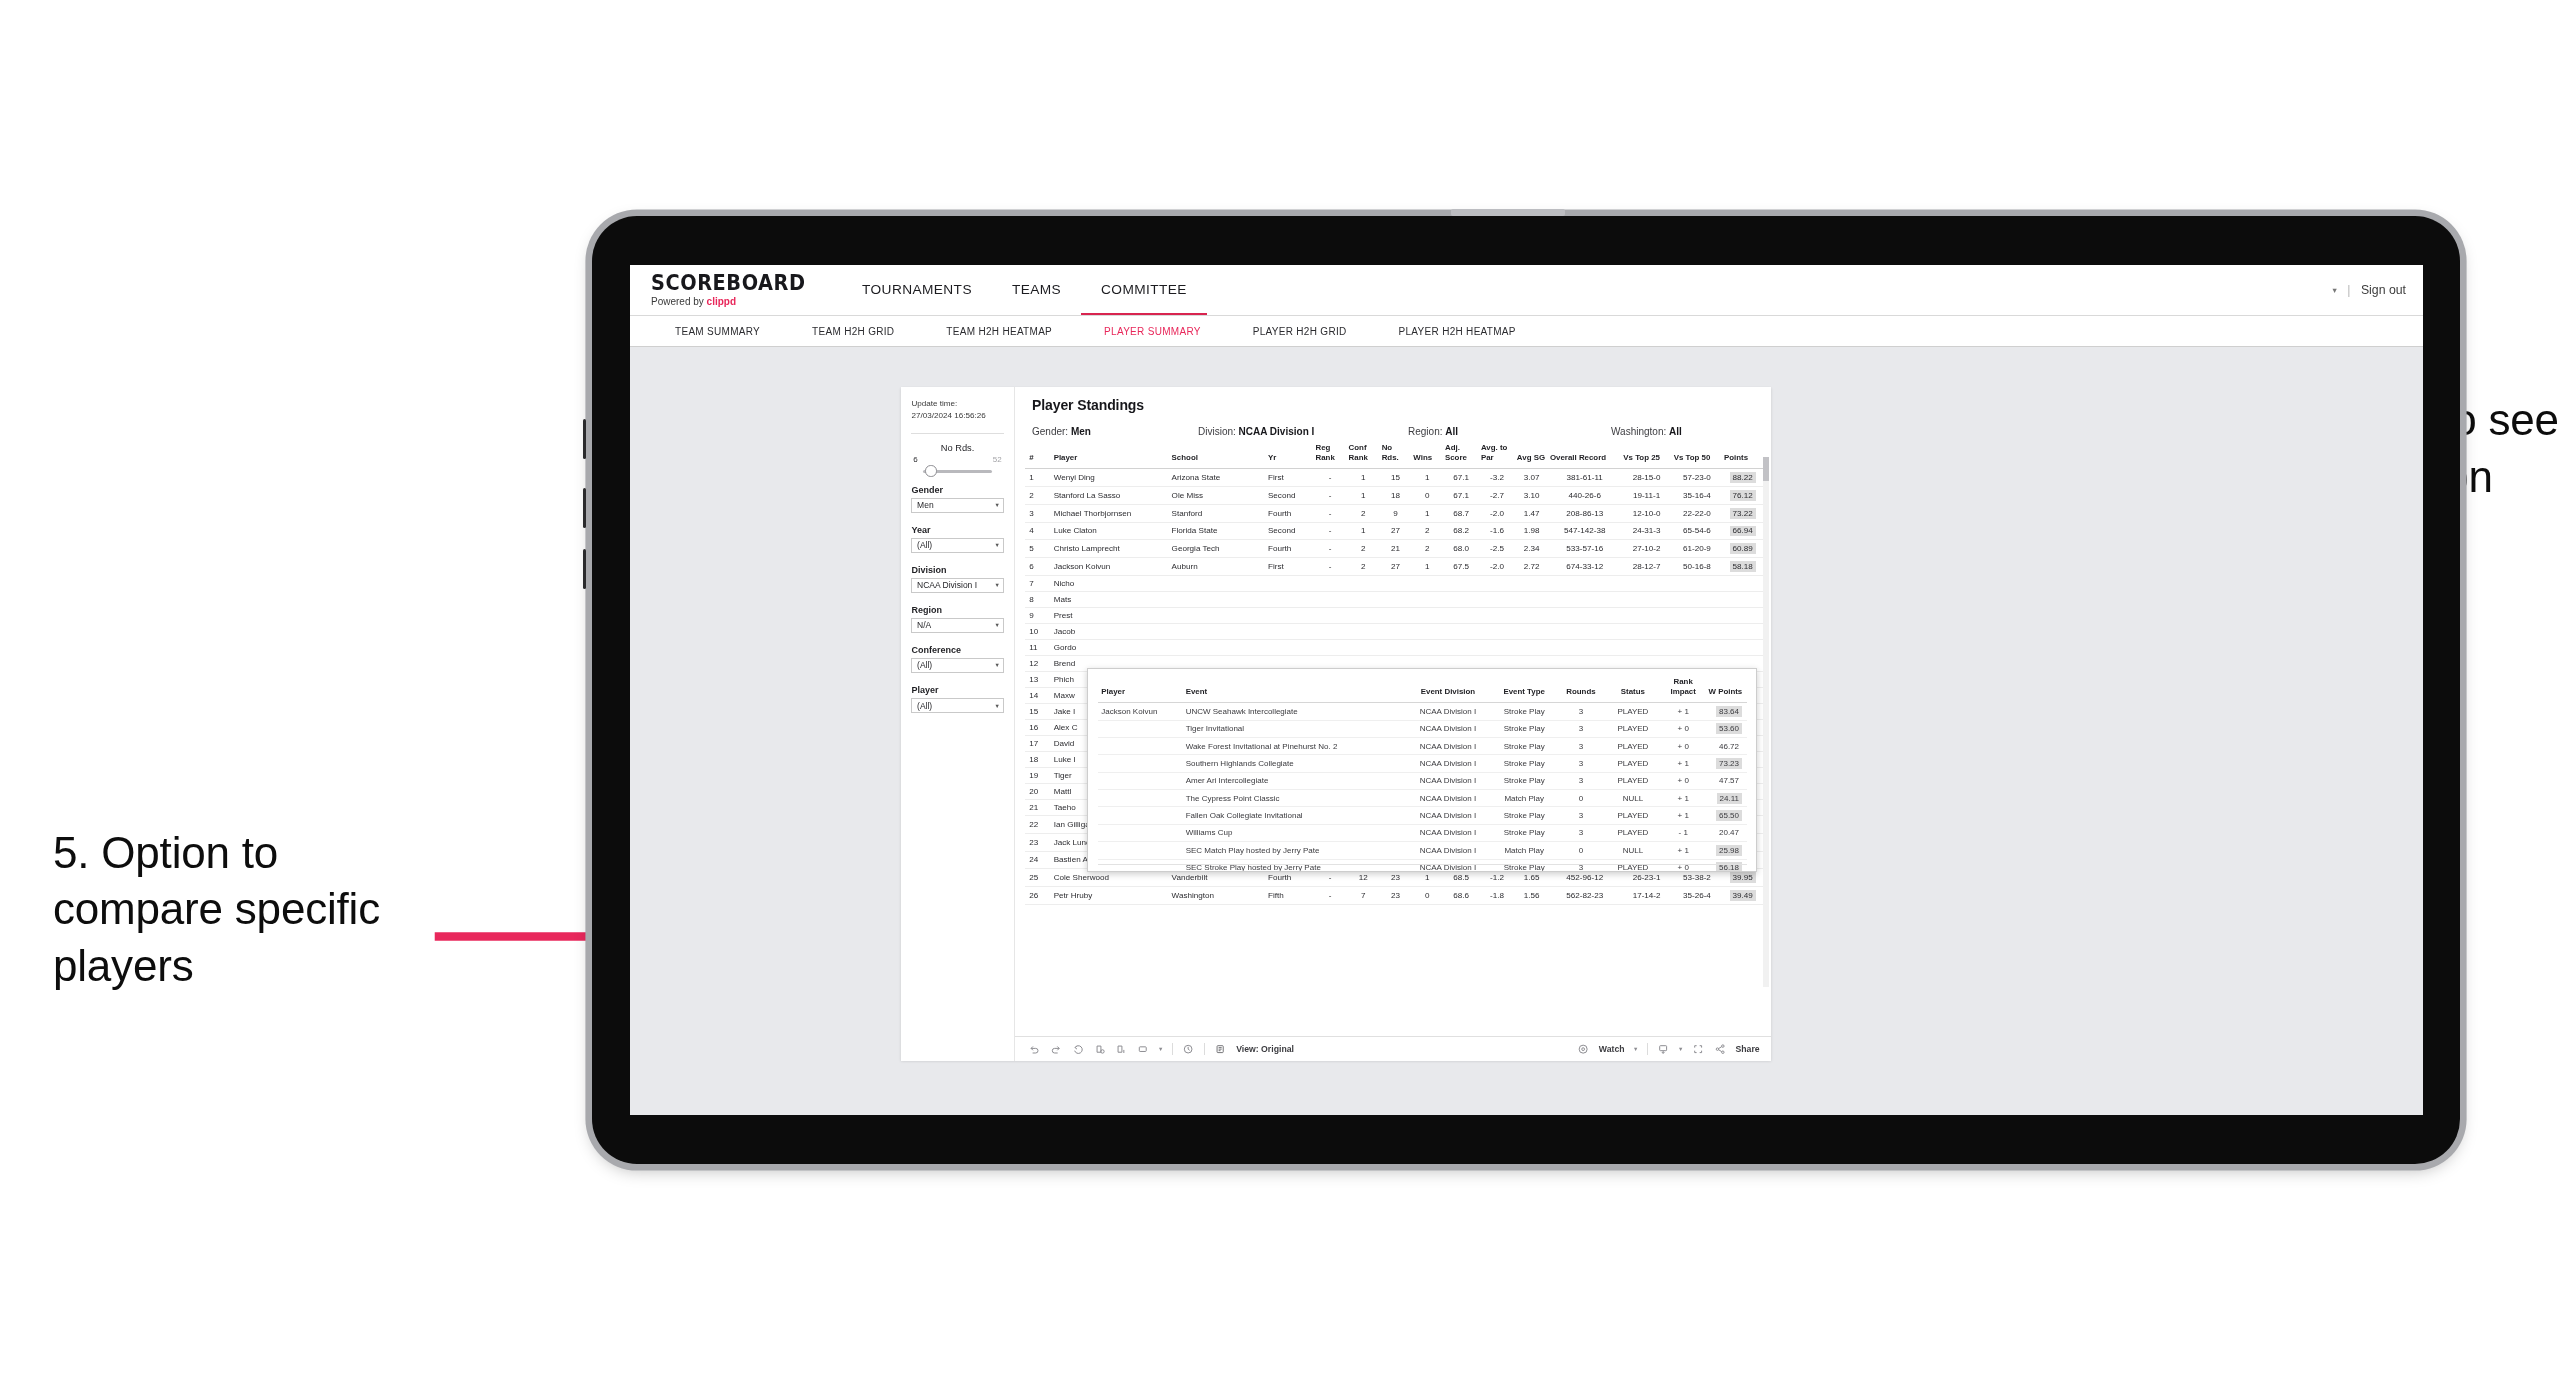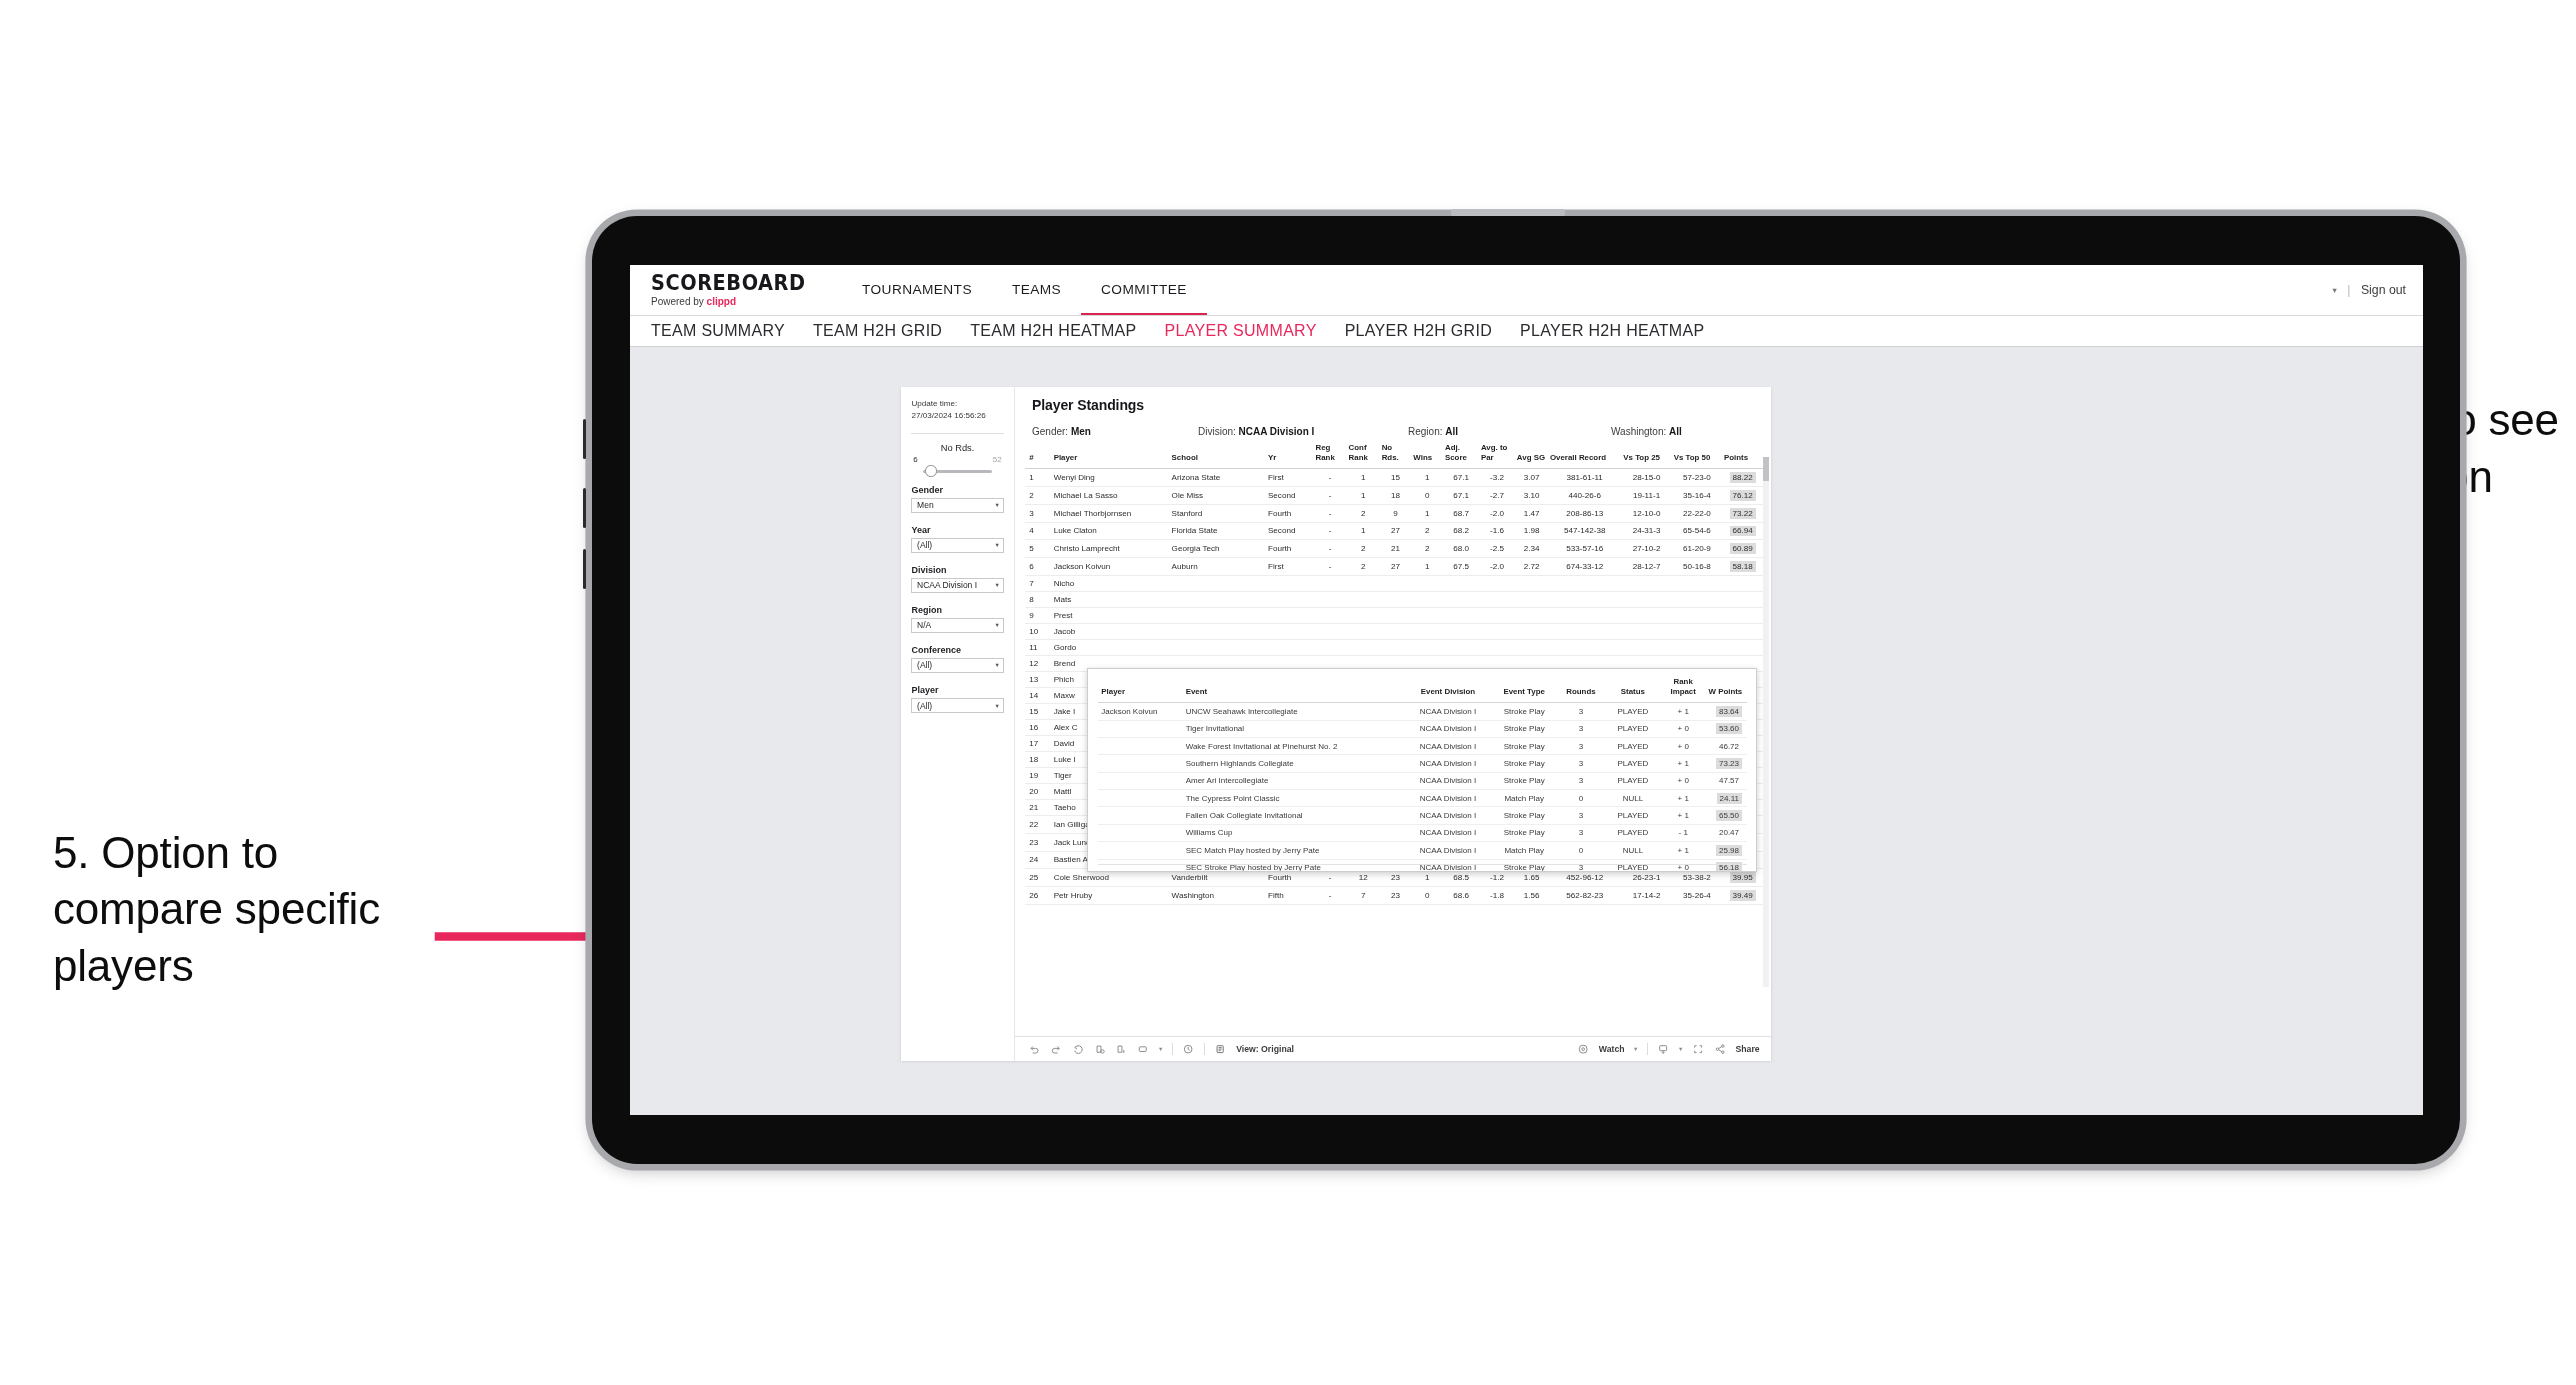--- a/index.html
+++ b/index.html
@@ -83,21 +83,21 @@
     padding-right: 17px; font-size: 12.3px; color:#3c3c3c;
   }
   #topbar-right .sep { color:#b9b9b9; }
   #topbar-right .caret { font-size: 8.5px; color:#777; }
 
   
   #app-subbar {
     height: 31px; background:#fff; border-bottom:0.9px solid #cfcfcf;
     display:flex; align-items:center; padding-left: 21px; gap: 28px;
   }
-  #app-subbar .sitem { font-size: 16px; color:#2b2b2f; letter-spacing:0.3px; }
+  #app-subbar .sitem { font-size: 10px; color:#2b2b2f; letter-spacing:0.3px;margin-left:24px; }
   #app-subbar .sitem.active { color:#e8275a; }
 
   
   #canvas { position:relative; width:100%; height: 767px; background:#e8e9ec; }
 
   #viz {
     position:absolute; left: 271px; top: 40px;
     width: 870px; height: 674px;
     background:#fff; box-shadow: 0 0.9px 2.8px rgba(0,0,0,.14);
     display:flex; flex-direction:column;
@@ -399,21 +399,21 @@
                         <td>67.1</td>
                         <td>-3.2</td>
                         <td>3.07</td>
                         <td>381-61-11</td>
                         <td>28-15-0</td>
                         <td>57-23-0</td>
                         <td class="pts"><span class="ptsbox" style="background: rgb(220, 220, 220);">88.22</span></td>
                       </tr>
                       <tr>
                         <td class="l">2</td>
-                        <td class="l">Michael La Sasso</td>
+                        <td class="l">Stanford La Sasso</td>
                         <td class="l">Ole Miss</td>
                         <td class="l">Second</td>
                         <td>-</td>
                         <td>1</td>
                         <td>18</td>
                         <td>0</td>
                         <td>67.1</td>
                         <td>-2.7</td>
                         <td>3.10</td>
                         <td>440-26-6</td>

